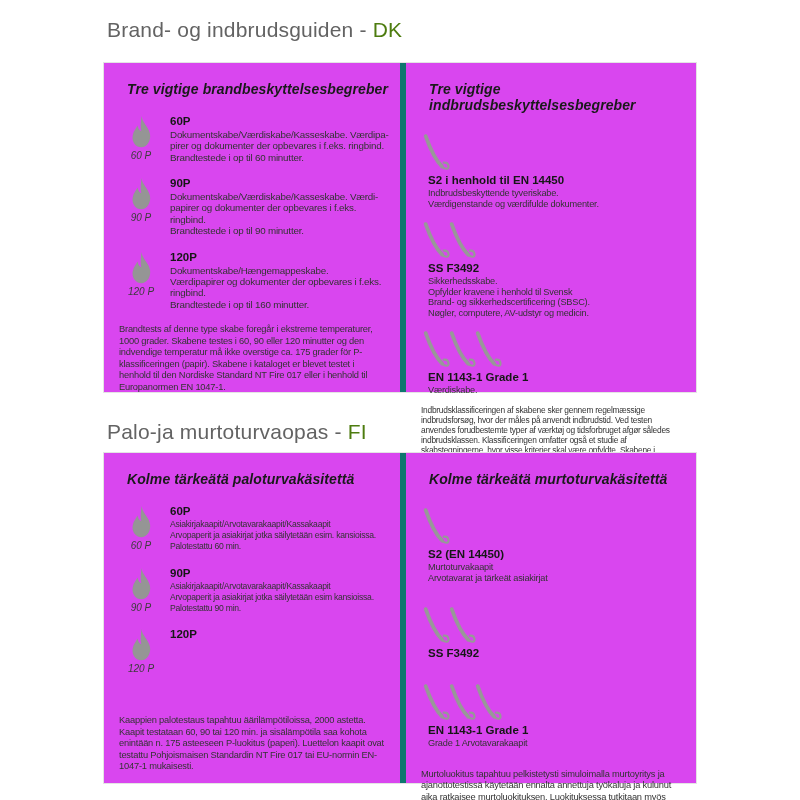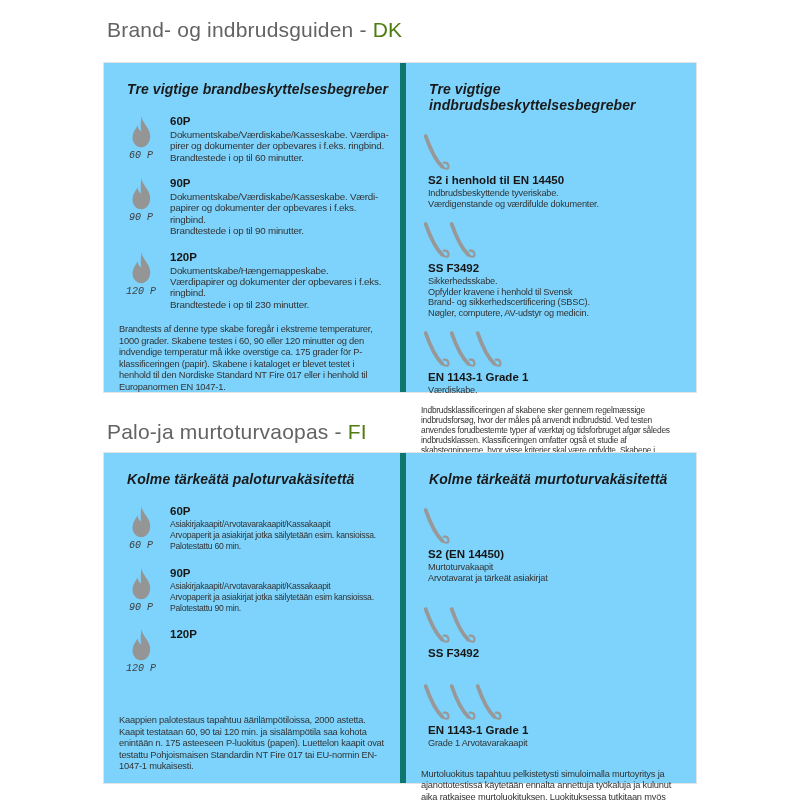--- a/index.html
+++ b/index.html
@@ -11,41 +11,41 @@
   .sec-title {
     position:absolute; left:107px; margin:0;
     font-size:21px; font-weight:400; color:#636363; letter-spacing:0.2px;
   }
   .sec-title .code { color:#4d7c0f;text-align:center; }
   #dk-title { top:18px; }
   #fi-title { top:420px; }
 
   .box {
     position:absolute; left:103px; width:594px; box-sizing:border-box;
-    border:1px solid #e4e4e4; background:#7dd3fc; display:flex;
+    border:1px solid #e4e4e4; background:#d946ef; display:flex;
   }
   #dk-box { top:62px; height:331px; }
   #fi-box { top:452px; height:332px; }
 
   .col {
     width:50%; box-sizing:border-box; display:flex; flex-direction:column;
     padding:12px 10px 10px 15px; position:relative;
   }
   .col.right { border-left:6px solid #0f766e; }
 
   .col-header {
     font-size:14px; font-weight:bold; font-style:italic; color:#1a1a1a;
     margin:6px 0 18px 8px; letter-spacing:0.1px;
   }
 
   
   .fitem { display:flex; margin-bottom:14px; }
   .fitem .iconwrap {
     width:44px; flex:none; display:flex; flex-direction:column;
-    align-items:center; padding-top:1px;font-family:Liberation Mono, monospace;
+    align-items:center; padding-top:1px;
   }
   .rating { font-style:italic; font-size:10px; color:#3c3c3c; margin-top:1px; }
   .itext { padding-left:7px; min-width:0; }
   .ititle { font-weight:bold; font-size:11.5px; color:#161616; margin-bottom:2px; }
   .ibody { white-space:pre-line; color:#333; }
   .ibody.dk-f { font-size:9.8px; line-height:1.16; letter-spacing:-0.2px; }
   .ibody.fi-f { font-size:8.6px; line-height:1.3; letter-spacing:-0.25px; }
   .ibody.bars { font-size:9.2px; line-height:1.18; letter-spacing:-0.2px; }
 
   
@@ -121,21 +121,21 @@
         <svg class="flame-svg" width="31" height="33" viewBox="0 0 24 26">
             <use href="#def-flame"></use>
           </svg>
         <div class="rating">120 P</div>
       </div>
       <div class="itext">
         <div class="ititle">120P</div>
         <div class="ibody dk-f">Dokumentskabe/Hængemappeskabe.
 Værdipapirer og dokumenter der opbevares i f.eks.
 ringbind.
-Brandtestede i op til 230 minutter.</div>
+Brandtestede i op til 160 minutter.</div>
       </div>
     </div>
 
     <div class="footer size-a">Brandtests af denne type skabe foregår i ekstreme temperaturer, 1000 grader. Skabene testes i 60, 90 eller 120 minutter og den indvendige temperatur må ikke overstige ca. 175 grader för P-klassificeringen (papir). Skabene i kataloget er blevet testet i henhold til den Nordiske Standard NT Fire 017 eller i henhold til Europanormen EN 1047-1.</div>
   </div>
 
   <div class="col right">
     <div class="col-header">Tre vigtige indbrudsbeskyttelsesbegreber</div>
 
     <div class="bitem">

